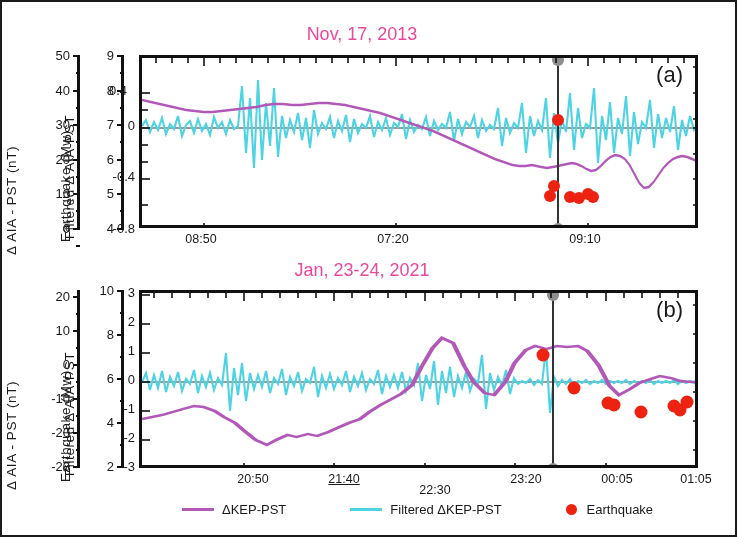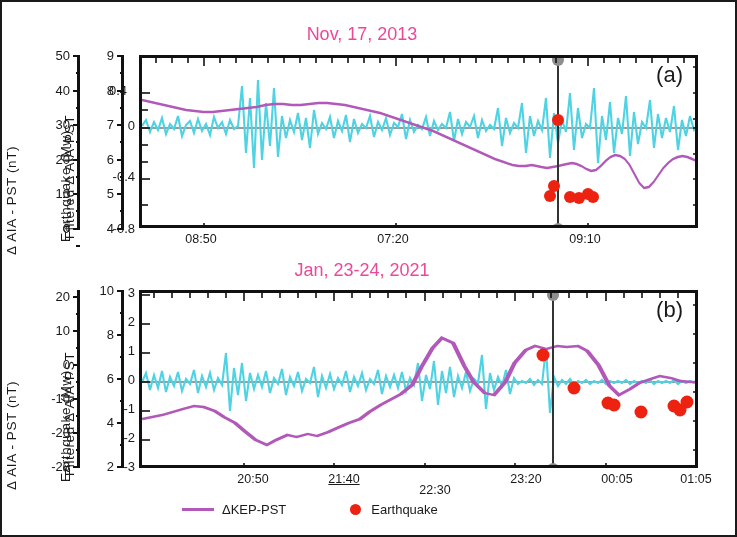--- a/index.html
+++ b/index.html
@@ -408,19 +408,23 @@
     <div class="xlabel" style="left:524px;top:220px;">23:20</div>
     <div class="xlabel" style="left:615px;top:220px;">00:05</div>
     <div class="xlabel" style="left:694px;top:220px;">01:05</div>
   </div>
 
   <div class="legend" style="left:180px;top:500px;">
     <div class="legend-item" style="margin-right:64px;">
       <span class="lg-line" style="background:#b158b8;"></span>
       <span>ΔKEP-PST</span>
     </div>
+    <div class="legend-item" style="margin-right:64px;">
+      <span class="lg-line" style="background:#4fd3e3;"></span>
+      <span>Filtered  ΔKEP-PST</span>
+    </div>
     <div class="legend-item">
       <span class="lg-dot" style="background:#ee2211;"></span>
       <span>Earthquake</span>
     </div>
   </div>
 
 </div>
 
 </body></html>

